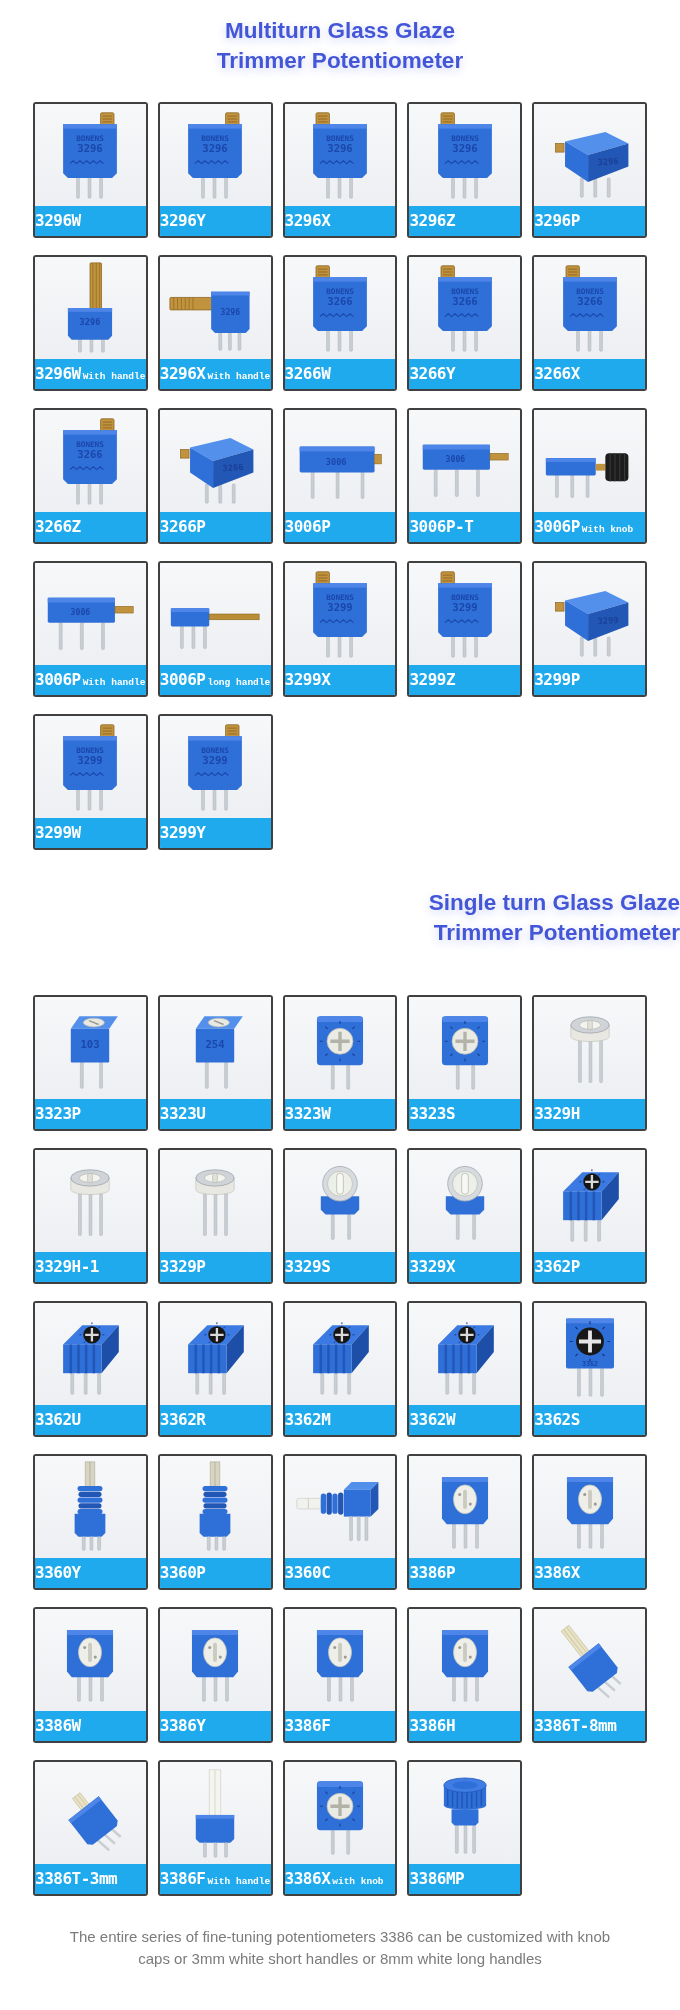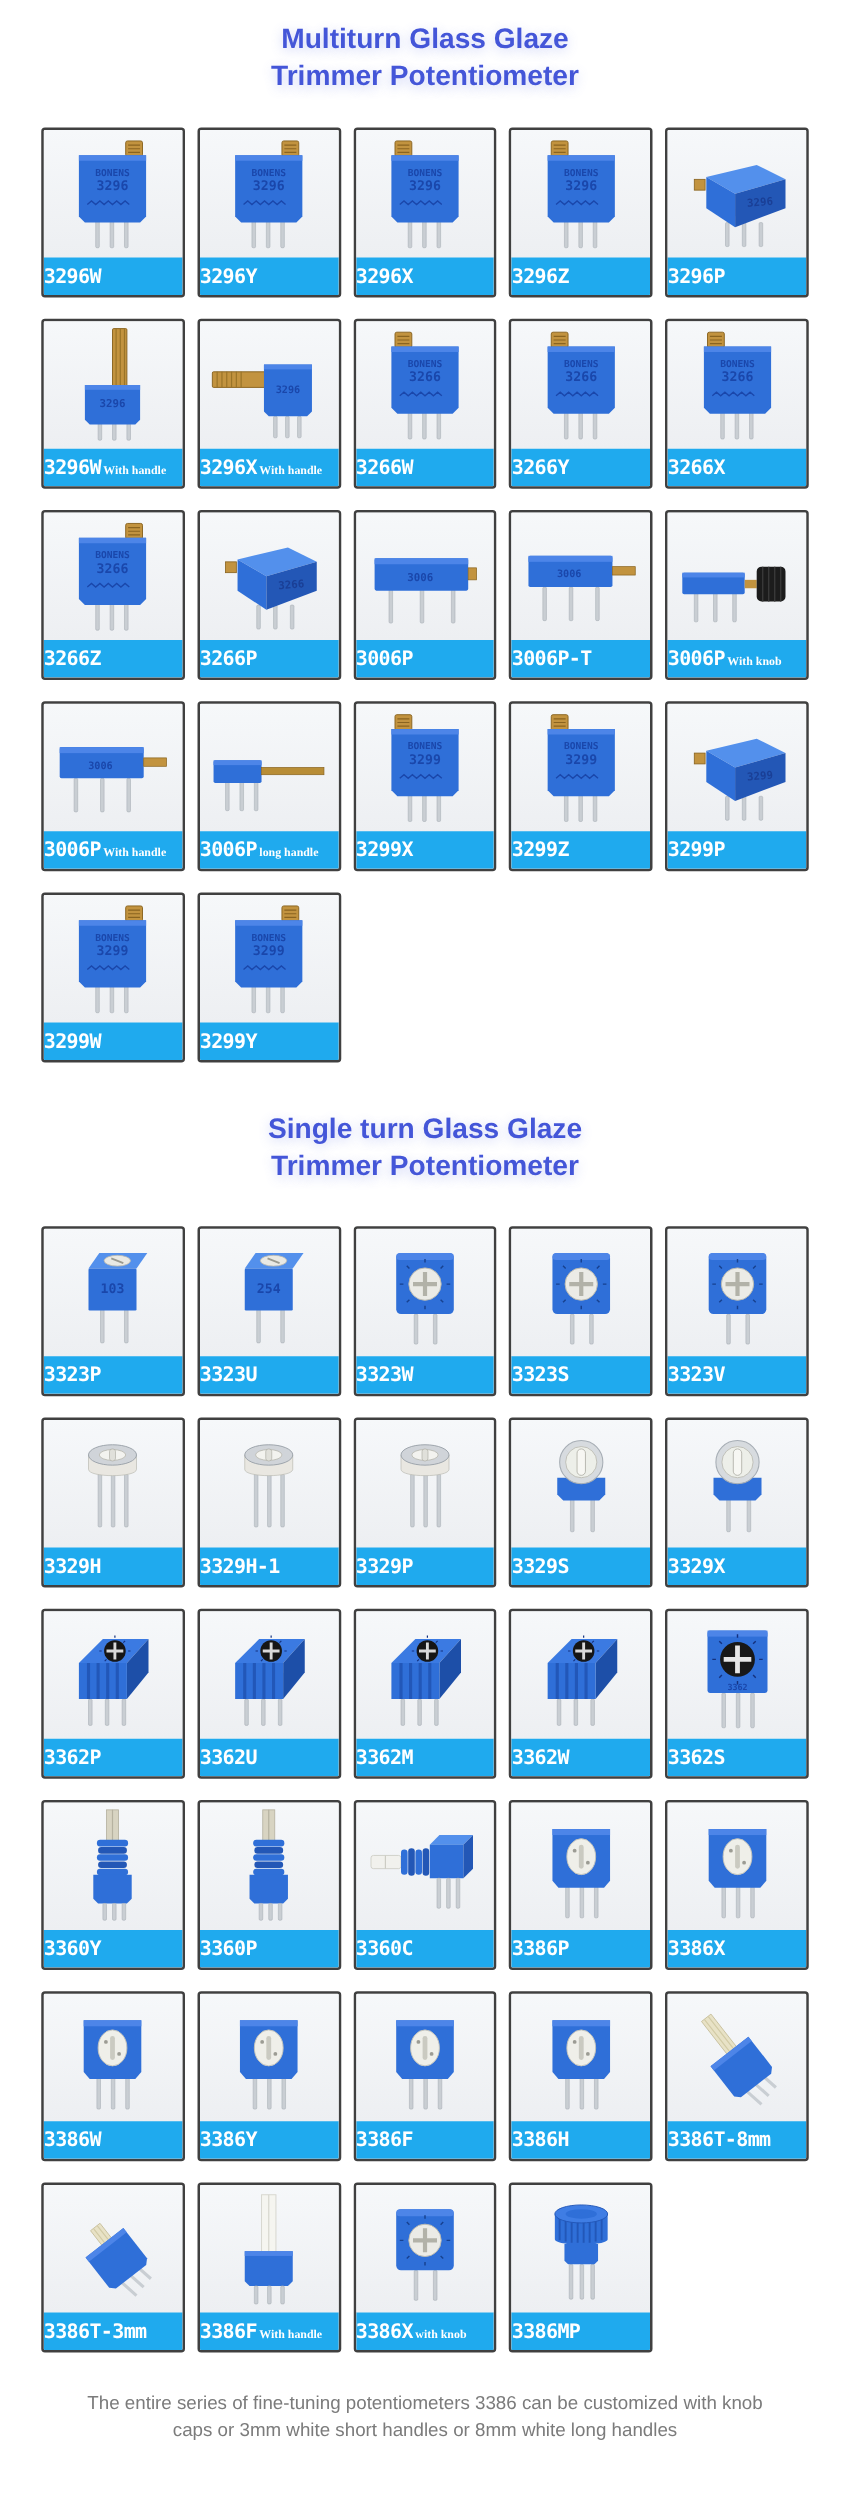--- a/index.html
+++ b/index.html
@@ -3,21 +3,21 @@
 <meta charset="utf-8">
 <style>
   html,body{margin:0;padding:0;background:#ffffff;}
   body{width:680px;min-height:2010px;margin:0 auto;font-family:"Liberation Sans",sans-serif;}
   .section-title{
     text-align:center;font-weight:bold;font-size:22.5px;line-height:1.32;
     color:#4456d8;margin:0;padding:0;
     text-shadow:0 3px 9px rgba(96,116,230,0.30);
   }
   .title-1{padding-top:16px;padding-bottom:27px;}
-  .title-2{padding-top:38px;padding-bottom:33px;}
+  .title-2{padding-top:38px;padding-bottom:47px;text-align:right;}
   .grid{
     display:grid;grid-template-columns:repeat(5,1fr);
     column-gap:10px;row-gap:17px;padding:0 33px;
   }
   .card{
     border:2px solid #404040;border-radius:3px;background:#f2f4f6;
     display:flex;flex-direction:column;overflow:hidden;
   }
   .imgbox{
     height:102px;display:flex;align-items:center;justify-content:center;
@@ -26,21 +26,21 @@
   .imgbox svg{width:96px;height:96px;display:block;}
   .label{
     background:#1faaee;color:#ffffff;height:30px;line-height:30px;
     white-space:nowrap;overflow:hidden;
   }
   .model{
     font-family:"DejaVu Sans Mono",monospace;font-weight:bold;font-size:16px;
     letter-spacing:-0.5px;
   }
   .sub{
-    font-family:Liberation Serif, serif;font-weight:bold;font-size:9.5px;
+    font-family:Liberation Mono, monospace;font-weight:bold;font-size:9.5px;
     margin-left:2px;
   }
   .footer{
     color:#7b7b7b;font-size:15px;line-height:1.5;text-align:center;
     max-width:555px;margin:30px auto 0;padding-bottom:45px;
   }
 </style>
 </head>
 <body>
 
@@ -479,36 +479,20 @@
      <g stroke="#17418f" stroke-width="1.2">
             <path d="M50 25 v-3 M50 61 v3 M32 43 h-3 M68 43 h3 M37 30 l-2.2 -2.2 M63 30 l2.2 -2.2 M37 56 l-2.2 2.2 M63 56 l2.2 2.2" fill="none"></path>
           </g>
      <circle cx="50" cy="43" r="13.5" fill="#ebebe6" stroke="#b9b9b0" stroke-width="0.8"></circle>
      <path d="M50 33 v20 M40 43 h20" stroke="#b2b2a8" stroke-width="3.5"></path>
         </svg>
     </div>
     <div class="label"><span class="model">3323S</span><span class="sub"></span></div>
   </div>
 
-  <div class="card">
-    <div class="imgbox">
-      <svg viewBox="0 0 100 100">
-          <rect x="41" y="68" width="3" height="25" rx="1" fill="#c9ced3" stroke="#a9b0b7" stroke-width="0.5"></rect>
-          <rect x="57" y="68" width="3" height="25" rx="1" fill="#c9ced3" stroke="#a9b0b7" stroke-width="0.5"></rect>
-          <rect x="26" y="17" width="48" height="51" rx="4" fill="#2f6fd8"></rect>
-     <rect x="26" y="17" width="48" height="6" rx="3" fill="#4d85e8"></rect>
-     <g stroke="#17418f" stroke-width="1.2">
-            <path d="M50 25 v-3 M50 61 v3 M32 43 h-3 M68 43 h3 M37 30 l-2.2 -2.2 M63 30 l2.2 -2.2 M37 56 l-2.2 2.2 M63 56 l2.2 2.2" fill="none"></path>
-          </g>
-     <circle cx="50" cy="43" r="13.5" fill="#ebebe6" stroke="#b9b9b0" stroke-width="0.8"></circle>
-     <path d="M50 33 v20 M40 43 h20" stroke="#b2b2a8" stroke-width="3.5"></path>
-        </svg>
-    </div>
-    <div class="label"><span class="model">3323V</span><span class="sub"></span></div>
-  </div>
 
   <div class="card">
     <div class="imgbox">
       <svg viewBox="0 0 100 100">
           <rect x="38" y="42" width="3" height="44" rx="1" fill="#c9ced3" stroke="#a9b0b7" stroke-width="0.5"></rect>
           <rect x="49" y="42" width="3" height="44" rx="1" fill="#c9ced3" stroke="#a9b0b7" stroke-width="0.5"></rect>
           <rect x="60" y="42" width="3" height="44" rx="1" fill="#c9ced3" stroke="#a9b0b7" stroke-width="0.5"></rect>
           <path d="M30 26 v12 c0 7 40 7 40 0 v-12 z" fill="#e9e7e1" stroke="#bcbcb4" stroke-width="0.6"></path>
      <ellipse cx="50" cy="26" rx="20" ry="8.5" fill="#d0d4d9" stroke="#9ba2a9" stroke-width="0.8"></ellipse>
      <ellipse cx="50" cy="26" rx="11" ry="4.5" fill="#f3f3ef" stroke="#b9b9b0" stroke-width="0.7"></ellipse>
@@ -609,58 +593,77 @@
      <g stroke="#14317e" stroke-width="1">
             <path d="M52 19 v-2 M63 30 h2 M41 30 h-2 M59 23 l1.5 -1.5 M45 37 l-1.5 1.5" fill="none"></path>
           </g>
      <circle cx="52" cy="30" r="9" fill="#161616"></circle>
      <path d="M52 23 v14 M45 30 h14" stroke="#d9d9d9" stroke-width="2.4"></path>
         </svg>
     </div>
     <div class="label"><span class="model">3362U</span><span class="sub"></span></div>
   </div>
 
-
   <div class="card">
     <div class="imgbox">
       <svg viewBox="0 0 100 100">
           <rect x="30" y="70" width="3" height="22" rx="1" fill="#c9ced3" stroke="#a9b0b7" stroke-width="0.5"></rect>
           <rect x="44" y="70" width="3" height="22" rx="1" fill="#c9ced3" stroke="#a9b0b7" stroke-width="0.5"></rect>
           <rect x="58" y="70" width="3" height="22" rx="1" fill="#c9ced3" stroke="#a9b0b7" stroke-width="0.5"></rect>
           <polygon points="22,40 62,40 80,20 42,20" fill="#3b7ae2"></polygon>
      <polygon points="62,40 80,20 80,48 62,70" fill="#1d4fa8"></polygon>
      <rect x="22" y="40" width="40" height="30" fill="#2f6fd8"></rect>
      <path d="M30 40 v30 M38 40 v30 M46 40 v30 M54 40 v30" stroke="#2257b8" stroke-width="2.6"></path>
      <g stroke="#14317e" stroke-width="1">
             <path d="M52 19 v-2 M63 30 h2 M41 30 h-2 M59 23 l1.5 -1.5 M45 37 l-1.5 1.5" fill="none"></path>
           </g>
      <circle cx="52" cy="30" r="9" fill="#161616"></circle>
      <path d="M52 23 v14 M45 30 h14" stroke="#d9d9d9" stroke-width="2.4"></path>
         </svg>
     </div>
-    <div class="label"><span class="model">3362M</span><span class="sub"></span></div>
+    <div class="label"><span class="model">3362R</span><span class="sub"></span></div>
   </div>
 
   <div class="card">
     <div class="imgbox">
       <svg viewBox="0 0 100 100">
           <rect x="30" y="70" width="3" height="22" rx="1" fill="#c9ced3" stroke="#a9b0b7" stroke-width="0.5"></rect>
           <rect x="44" y="70" width="3" height="22" rx="1" fill="#c9ced3" stroke="#a9b0b7" stroke-width="0.5"></rect>
           <rect x="58" y="70" width="3" height="22" rx="1" fill="#c9ced3" stroke="#a9b0b7" stroke-width="0.5"></rect>
           <polygon points="22,40 62,40 80,20 42,20" fill="#3b7ae2"></polygon>
      <polygon points="62,40 80,20 80,48 62,70" fill="#1d4fa8"></polygon>
      <rect x="22" y="40" width="40" height="30" fill="#2f6fd8"></rect>
      <path d="M30 40 v30 M38 40 v30 M46 40 v30 M54 40 v30" stroke="#2257b8" stroke-width="2.6"></path>
      <g stroke="#14317e" stroke-width="1">
             <path d="M52 19 v-2 M63 30 h2 M41 30 h-2 M59 23 l1.5 -1.5 M45 37 l-1.5 1.5" fill="none"></path>
           </g>
      <circle cx="52" cy="30" r="9" fill="#161616"></circle>
      <path d="M52 23 v14 M45 30 h14" stroke="#d9d9d9" stroke-width="2.4"></path>
         </svg>
     </div>
+    <div class="label"><span class="model">3362M</span><span class="sub"></span></div>
+  </div>
+
+  <div class="card">
+    <div class="imgbox">
+      <svg viewBox="0 0 100 100">
+          <rect x="30" y="70" width="3" height="22" rx="1" fill="#c9ced3" stroke="#a9b0b7" stroke-width="0.5"></rect>
+          <rect x="44" y="70" width="3" height="22" rx="1" fill="#c9ced3" stroke="#a9b0b7" stroke-width="0.5"></rect>
+          <rect x="58" y="70" width="3" height="22" rx="1" fill="#c9ced3" stroke="#a9b0b7" stroke-width="0.5"></rect>
+          <polygon points="22,40 62,40 80,20 42,20" fill="#3b7ae2"></polygon>
+     <polygon points="62,40 80,20 80,48 62,70" fill="#1d4fa8"></polygon>
+     <rect x="22" y="40" width="40" height="30" fill="#2f6fd8"></rect>
+     <path d="M30 40 v30 M38 40 v30 M46 40 v30 M54 40 v30" stroke="#2257b8" stroke-width="2.6"></path>
+     <g stroke="#14317e" stroke-width="1">
+            <path d="M52 19 v-2 M63 30 h2 M41 30 h-2 M59 23 l1.5 -1.5 M45 37 l-1.5 1.5" fill="none"></path>
+          </g>
+     <circle cx="52" cy="30" r="9" fill="#161616"></circle>
+     <path d="M52 23 v14 M45 30 h14" stroke="#d9d9d9" stroke-width="2.4"></path>
+        </svg>
+    </div>
     <div class="label"><span class="model">3362W</span><span class="sub"></span></div>
   </div>
 
   <div class="card">
     <div class="imgbox">
       <svg viewBox="0 0 100 100">
           <rect x="37" y="65" width="3" height="29" rx="1" fill="#c9ced3" stroke="#a9b0b7" stroke-width="0.5"></rect>
           <rect x="49" y="65" width="3" height="29" rx="1" fill="#c9ced3" stroke="#a9b0b7" stroke-width="0.5"></rect>
           <rect x="61" y="65" width="3" height="29" rx="1" fill="#c9ced3" stroke="#a9b0b7" stroke-width="0.5"></rect>
           <rect x="25" y="13" width="50" height="52" rx="2" fill="#2f6fd8"></rect>

